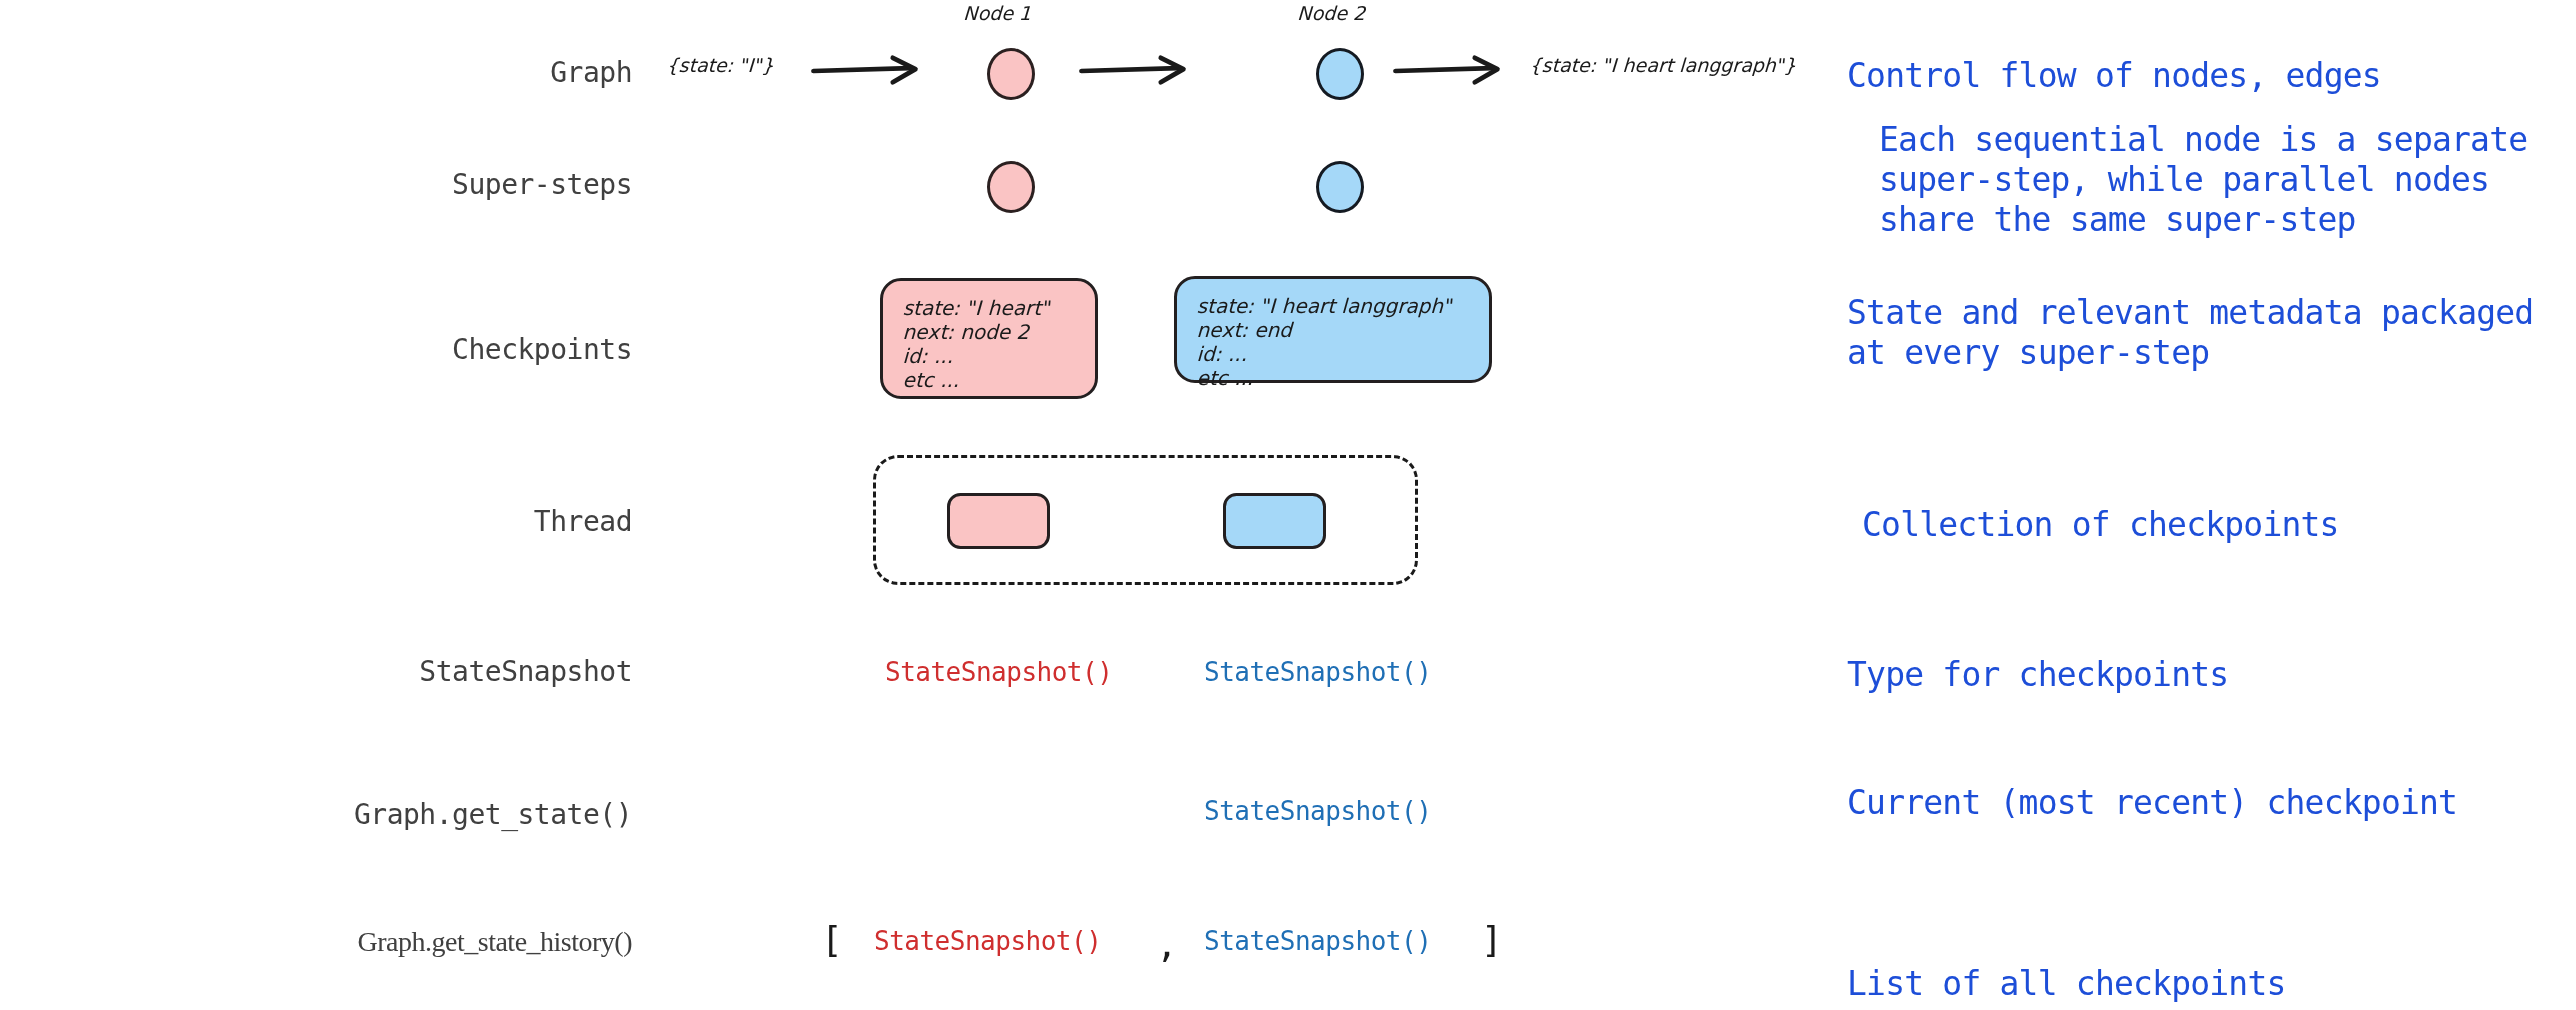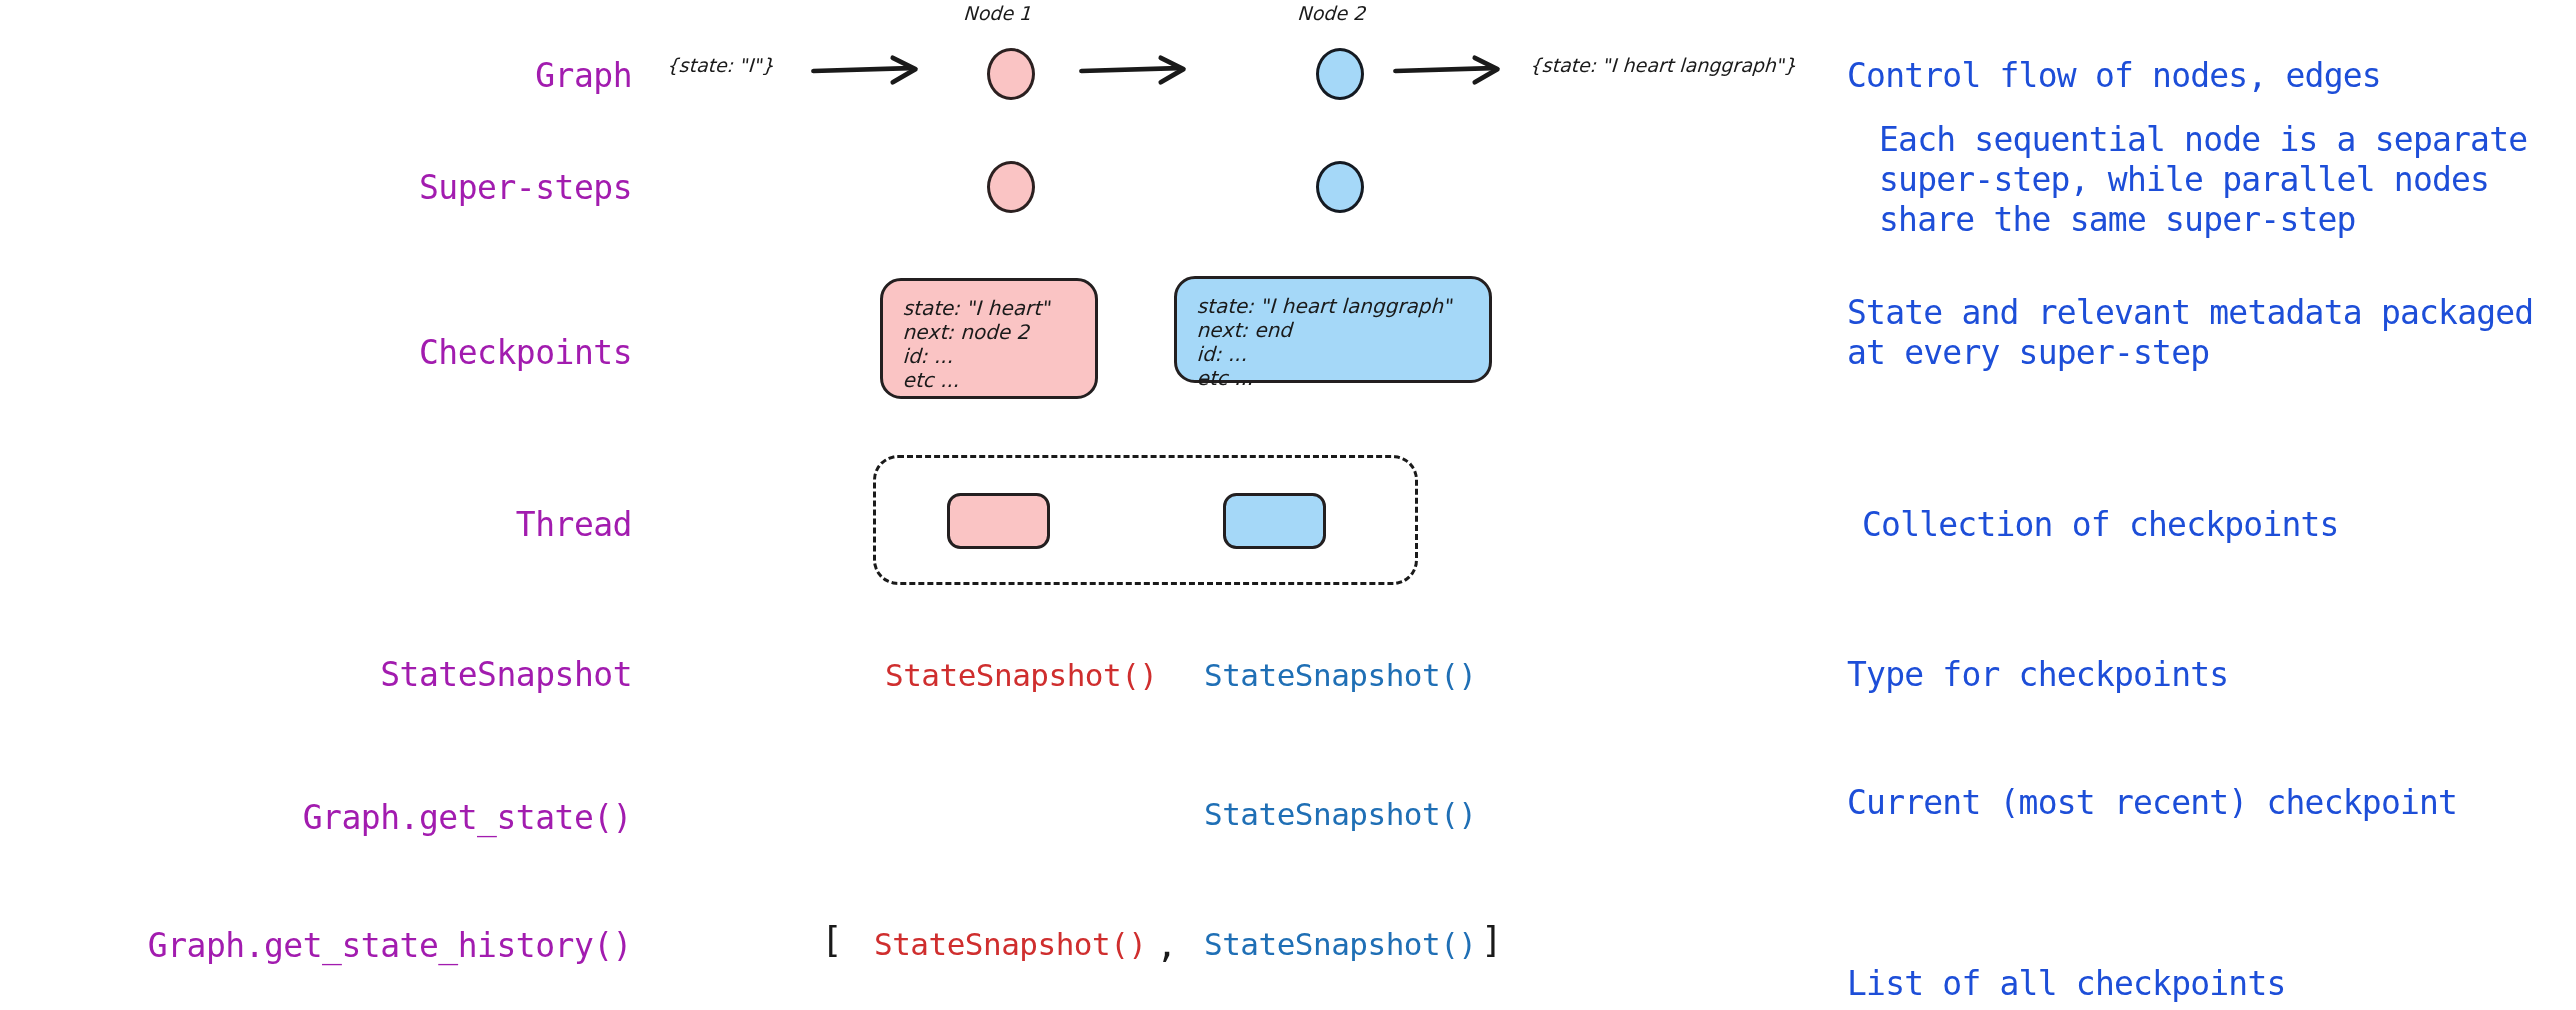--- a/index.html
+++ b/index.html
@@ -17,22 +17,22 @@
     background: #ffffff;
     overflow: hidden;
   }
 
   
   .row-label {
     position: absolute;
     right: 1944px;           
     white-space: nowrap;
     font-family: "DejaVu Sans Mono", monospace;
-    font-size: 33px;
-    color: #a21caf;
+    font-size: 28px;
+    color: #404040;
     letter-spacing: -0.5px;
   }
 
   
   .row-desc {
     position: absolute;
     left: 1847px;
     white-space: pre-line;
     font-family: "DejaVu Sans Mono", monospace;
     font-size: 33px;
@@ -106,40 +106,40 @@
     width: 103px;
     height: 56px;
     border: 3.8px solid #231f20;
     border-radius: 13.4px;
   }
 
   
   .token {
     position: absolute;
     font-family: "DejaVu Sans Mono", monospace;
-    font-size: 31px;
+    font-size: 26px;
     white-space: nowrap;
     letter-spacing: -0.5px;
   }
   .tok-red  { color: #cf2e2e; }
   .tok-blue { color: #1f6fb5; }
   .tok-dark { color: #1a1a1a; font-size: 36px; }
 </style>
 </head>
 <body>
 
 <div id="canvas">
 
   <div class="row-label" style="top:56px;">Graph</div>
   <div class="row-label" style="top:168px;">Super-steps</div>
   <div class="row-label" style="top:333px;">Checkpoints</div>
   <div class="row-label" style="top:505px;">Thread</div>
   <div class="row-label" style="top:655px;margin-left:8px;">StateSnapshot</div>
   <div class="row-label" style="top:798px;">Graph.get_state()</div>
-  <div class="row-label" style="top:926px;">Graph.get_state_history()</div>
+  <div class="row-label" style="top:926px;font-family:Liberation Serif, serif;">Graph.get_state_history()</div>
 
   <div class="row-desc" style="top:56px;">Control flow of nodes, edges</div>
   <div class="row-desc" style="top:120px;margin-left:32px;">Each sequential node is a separate
 super-step, while parallel nodes
 share the same super-step</div>
   <div class="row-desc" style="top:293px;">State and relevant metadata packaged
 at every super-step</div>
   <div class="row-desc" style="top:505px;margin-left:15px;">Collection of checkpoints</div>
   <div class="row-desc" style="top:655px;">Type for checkpoints</div>
   <div class="row-desc" style="top:783px;">Current (most recent) checkpoint</div>

